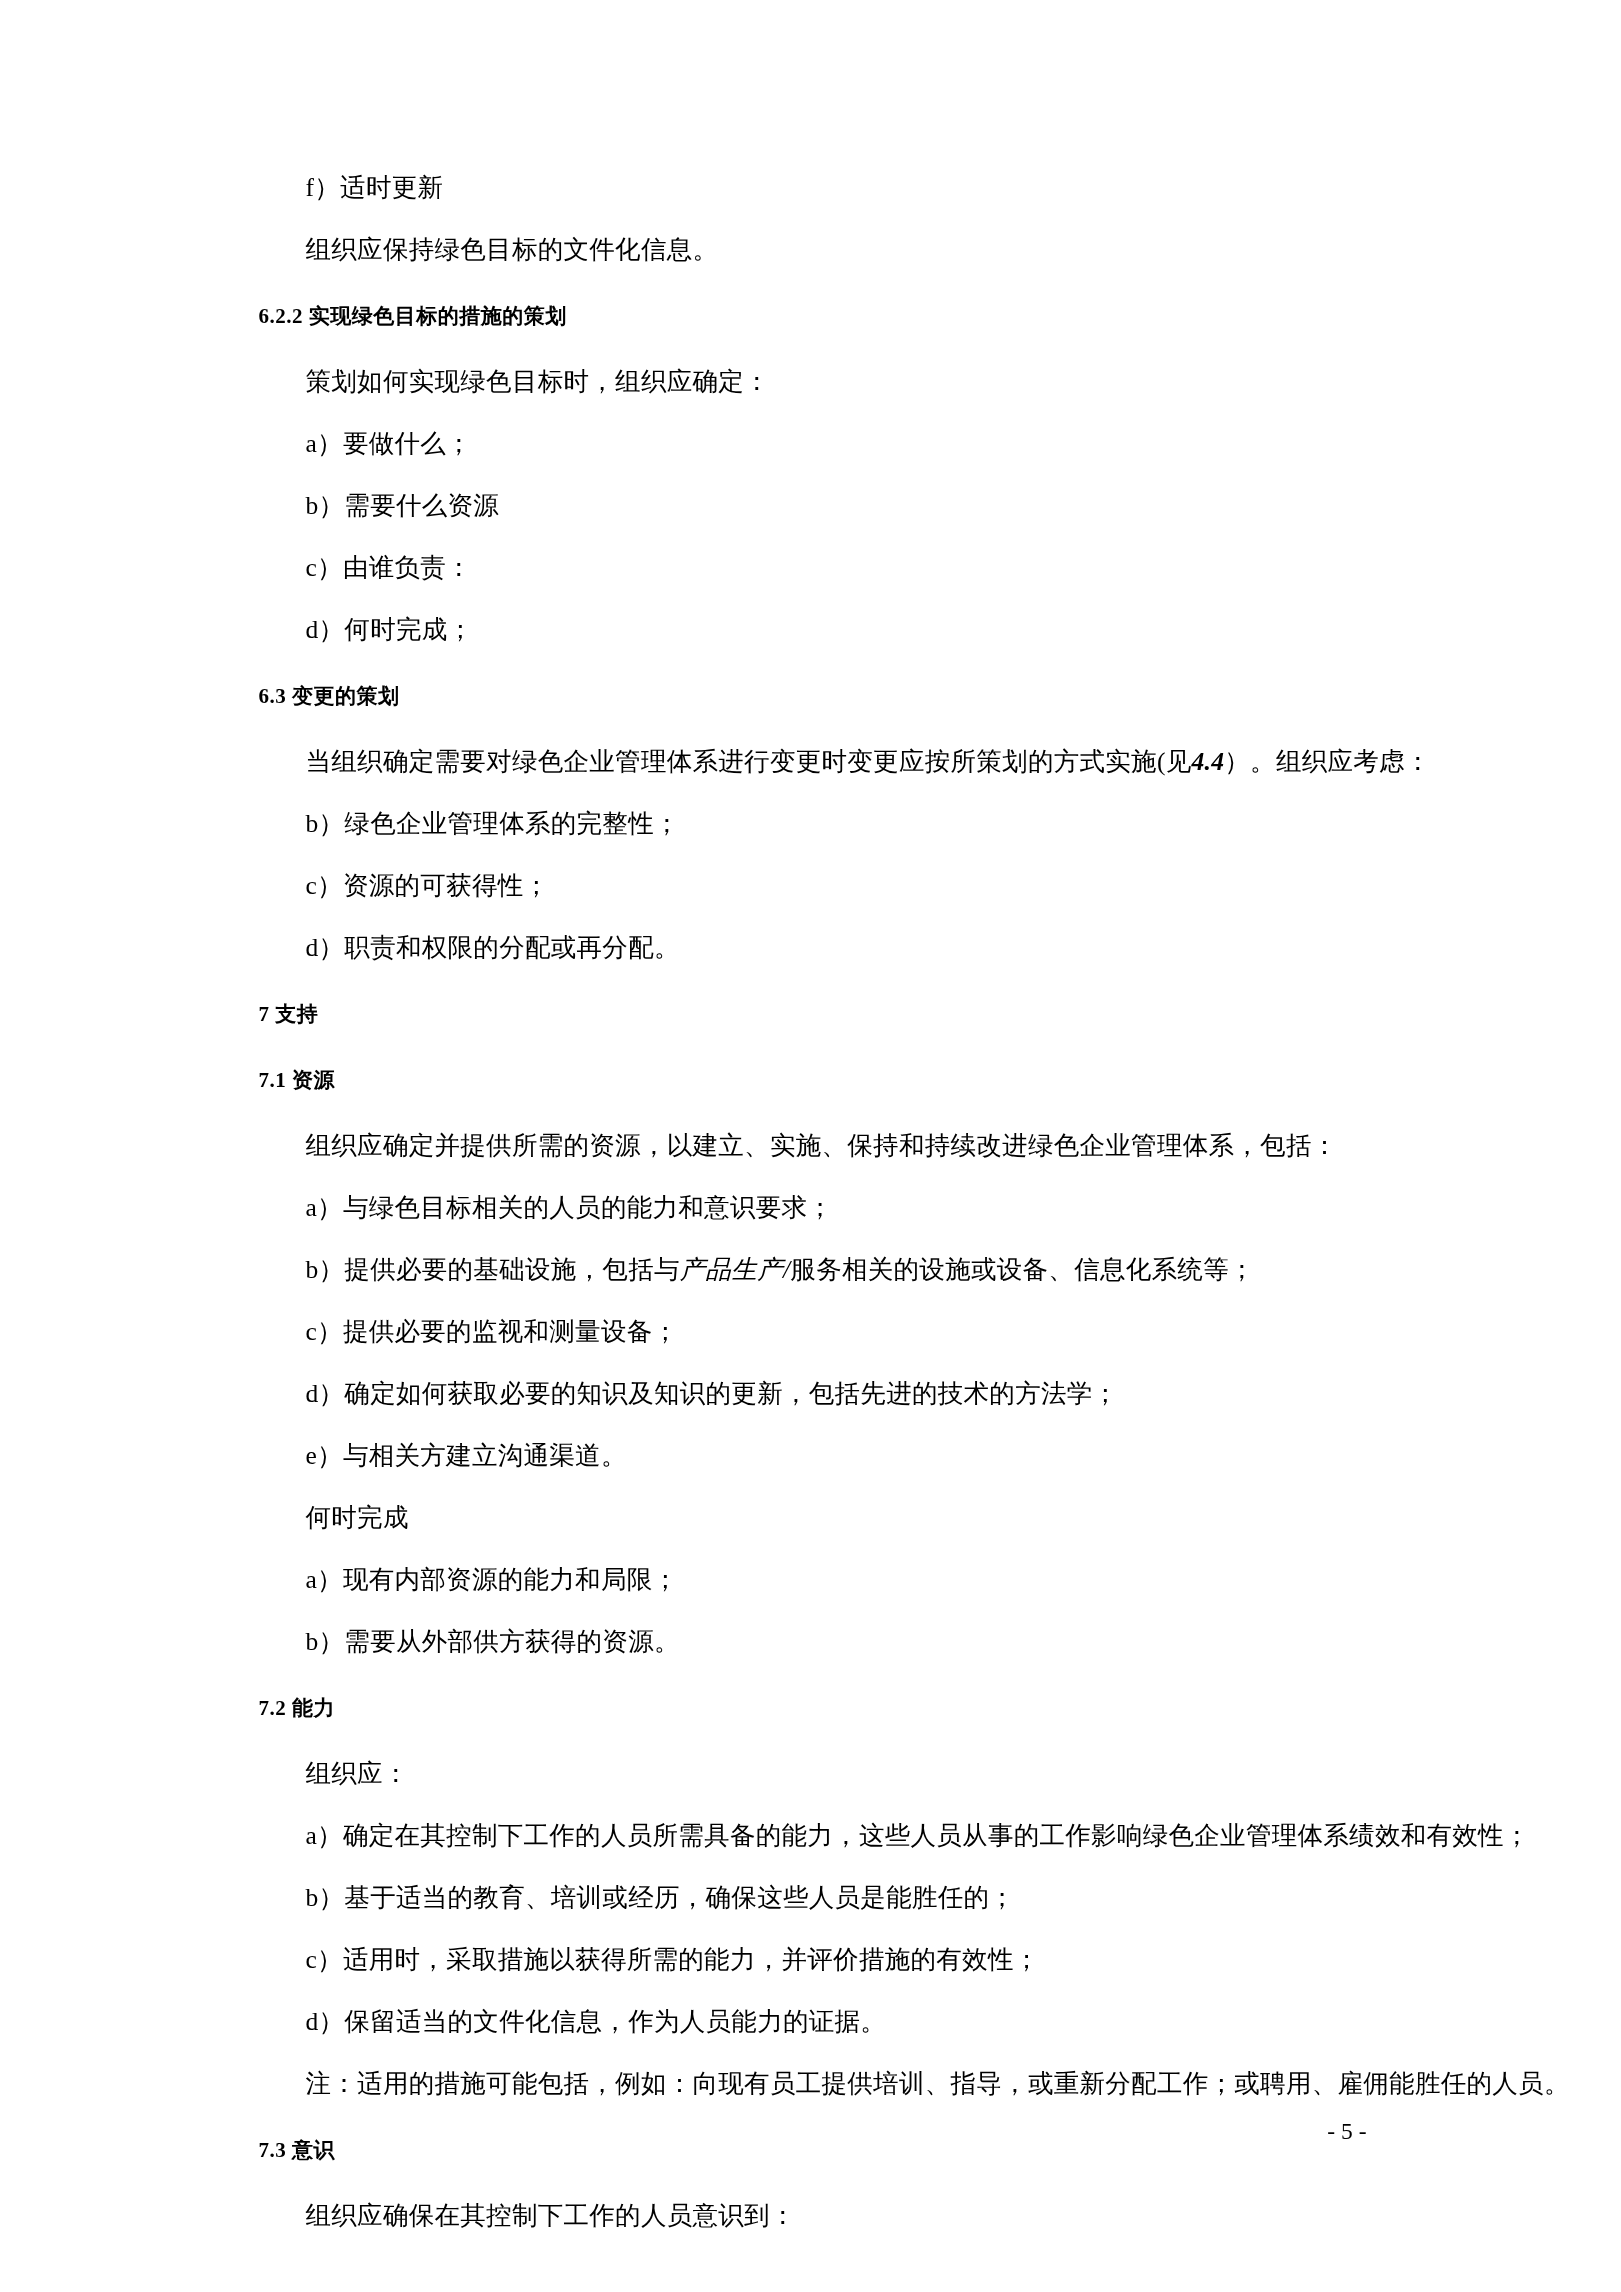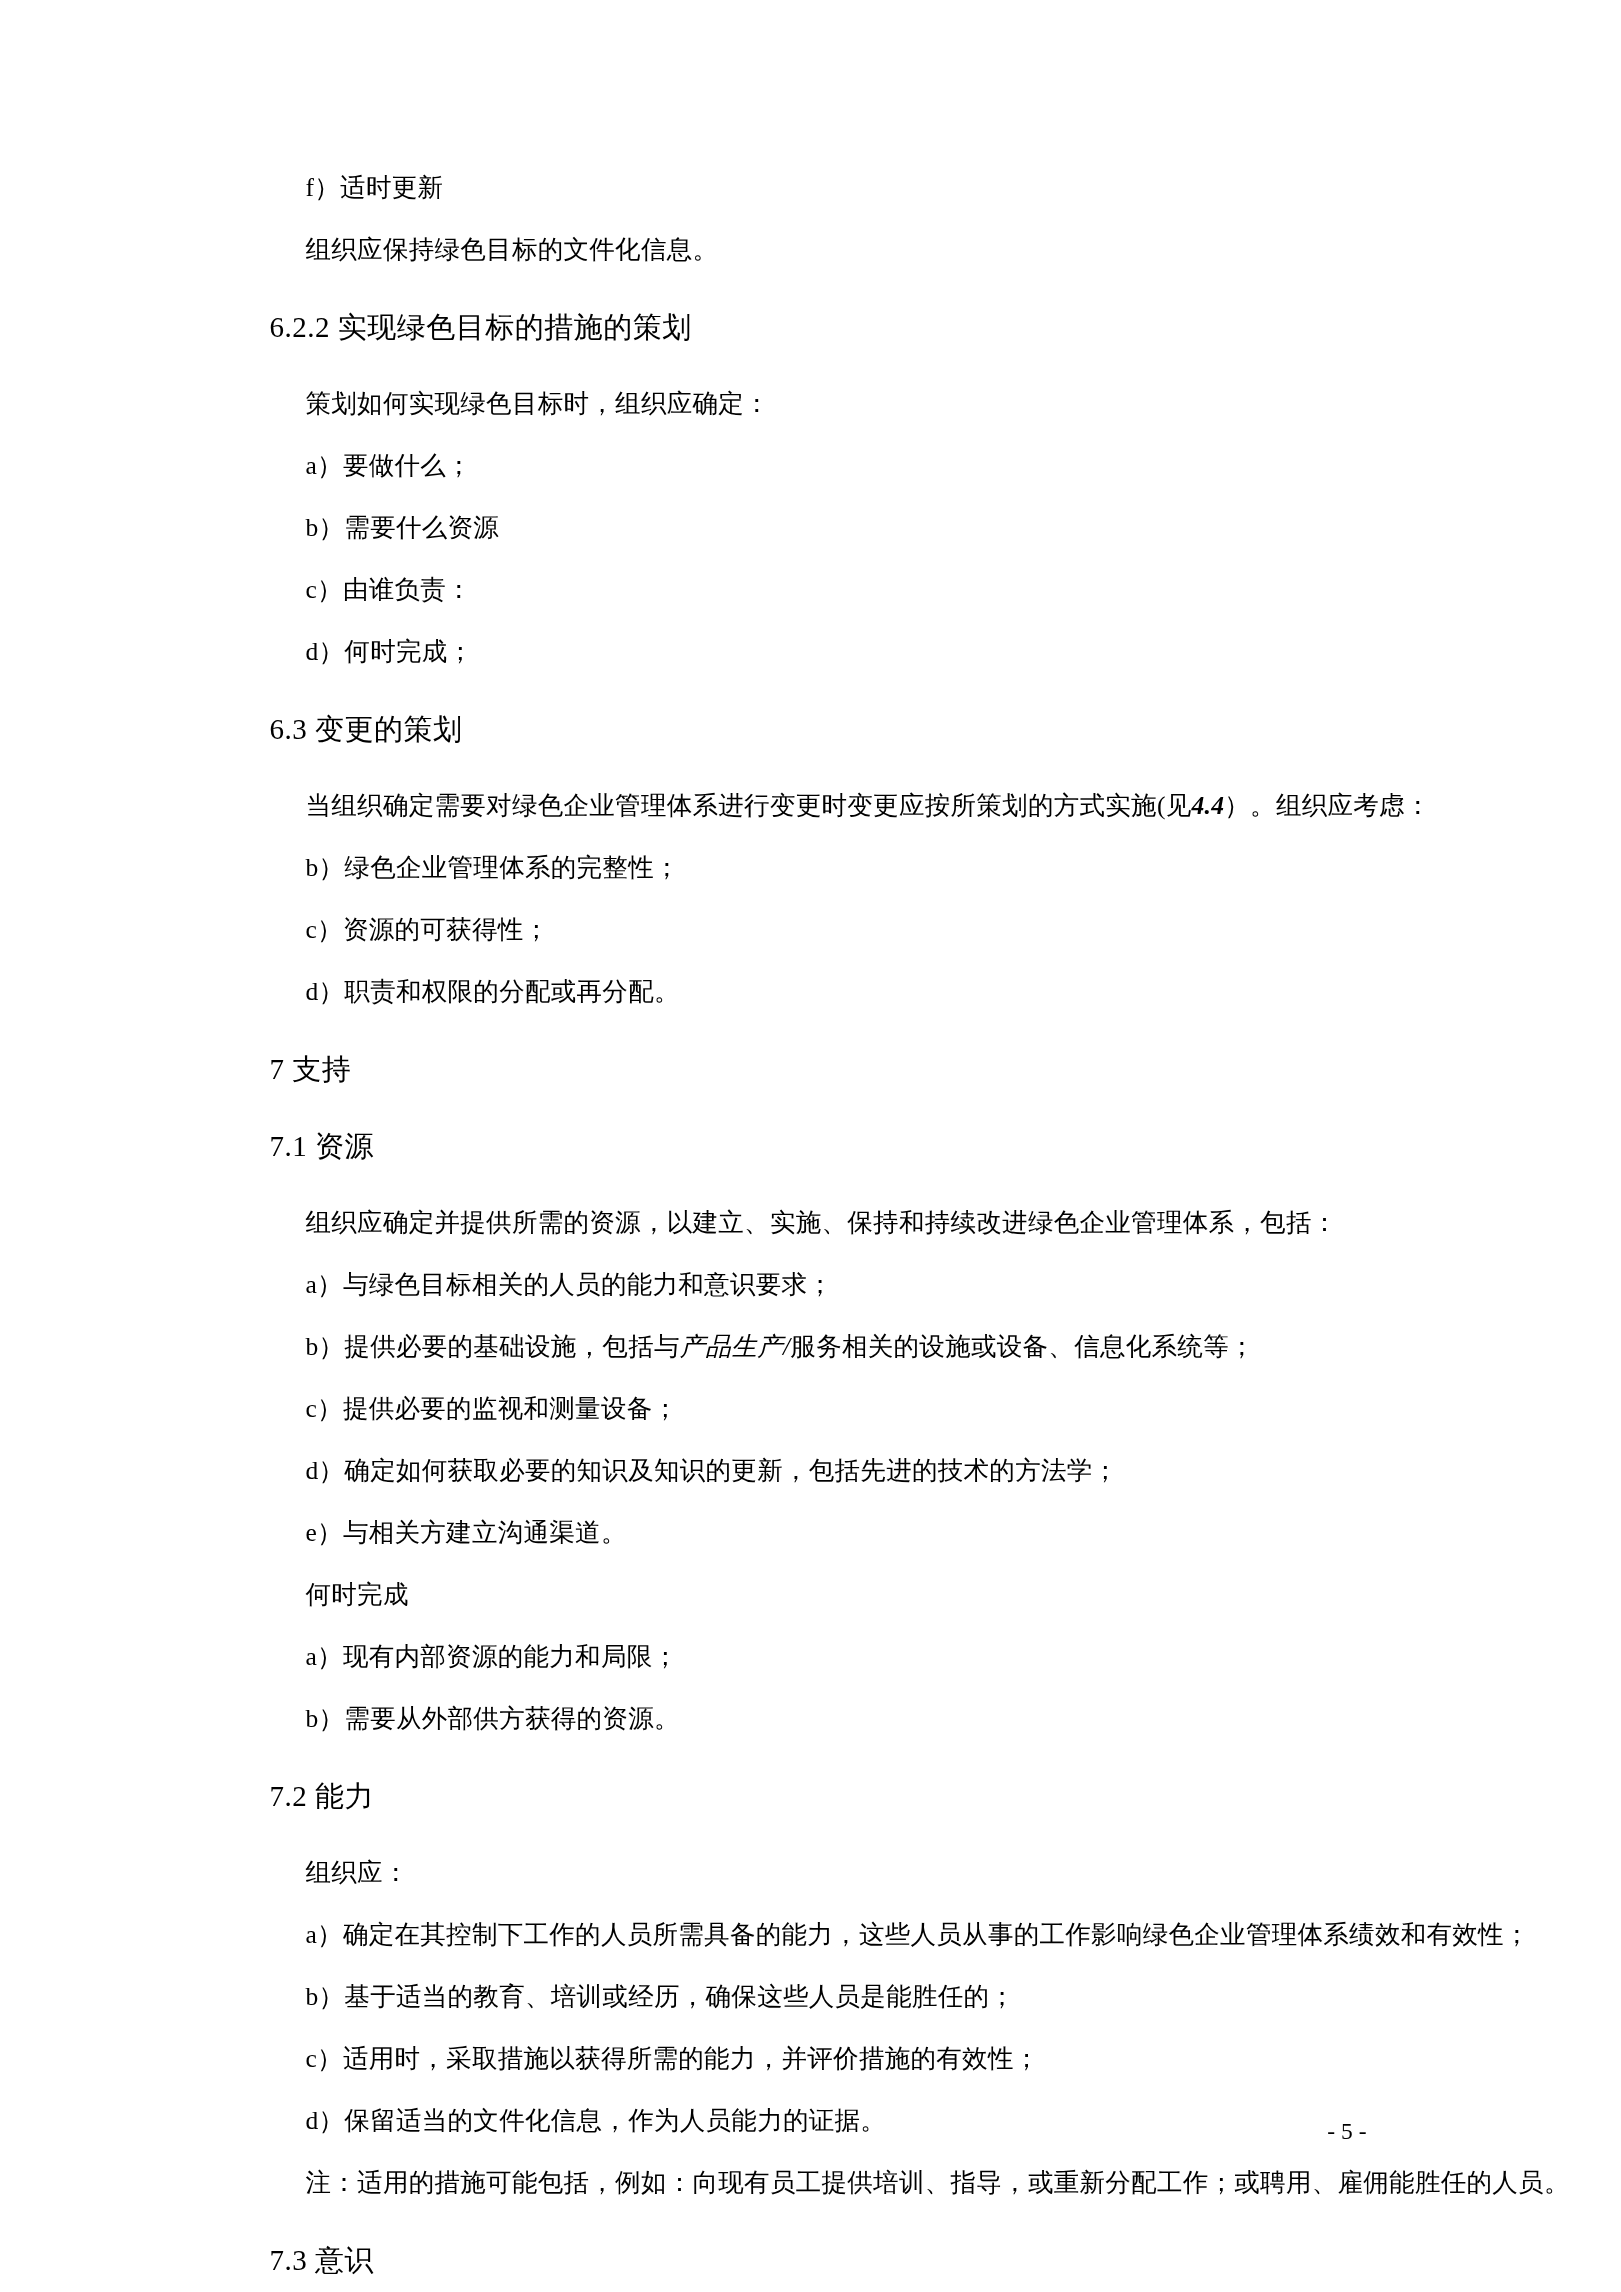--- a/index.html
+++ b/index.html
@@ -24,24 +24,24 @@
     width: 1333px;
   }
   
   p {
     margin: 0;
     font-size: 25.5px;
     line-height: 62px;
     letter-spacing: 0.3px;
   }
   .heading {
-    font-weight: normal;
-    font-size: 29px;
+    font-weight: bold;
+    font-size: 21px;
     line-height: 62px;
-    margin: 15px;
+    margin: 4px;
     letter-spacing: 0.5px;
   }
   .body-indent {
     text-indent: 51px;
   }
   .list-item {
     padding-left: 51px;
     text-indent: 0;
   }
   .list-item-hang {

